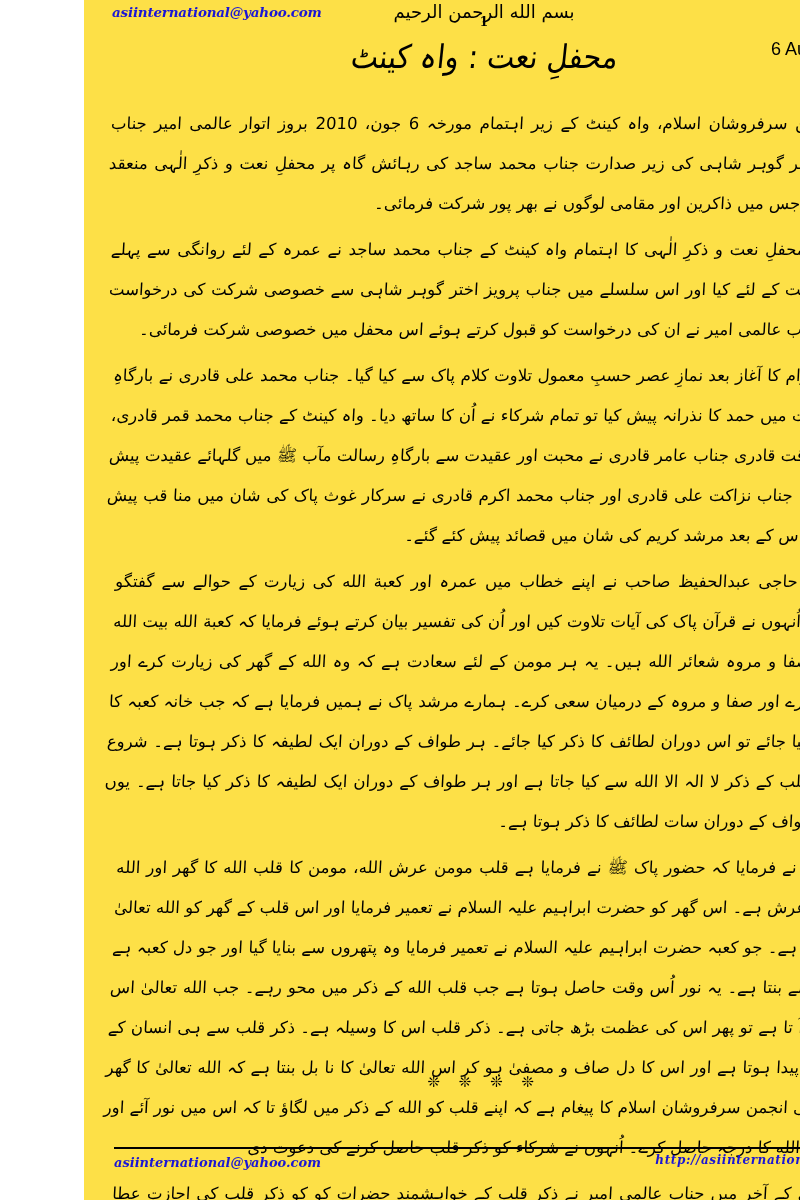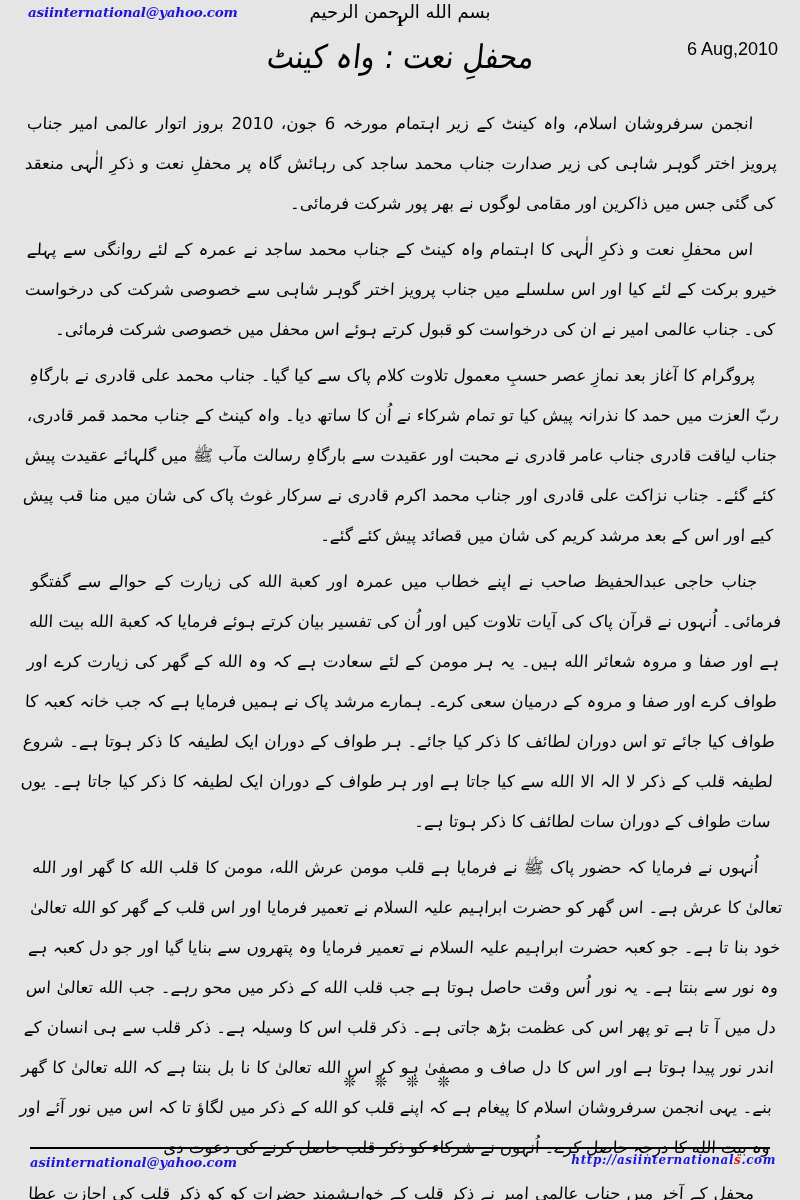--- a/index.html
+++ b/index.html
@@ -3,23 +3,23 @@
 <meta charset="utf-8">
 <title>Mehfil-e-Naat Wah Cantt</title>
 <style>
   html, body {
     margin: 0;
     padding: 0;
     background: #ffffff;
   }
   .page {
     position: relative;
-    width: 800px;
+    width: 716px;
     height: 1200px;
-    background: #e5e5e5;
+    background: #fde047;
     overflow: hidden;
     font-family: "DejaVu Sans", sans-serif;
   }
 
   
   .header {
     position: absolute;
     top: 0;
     left: 0;
     width: 800px;

